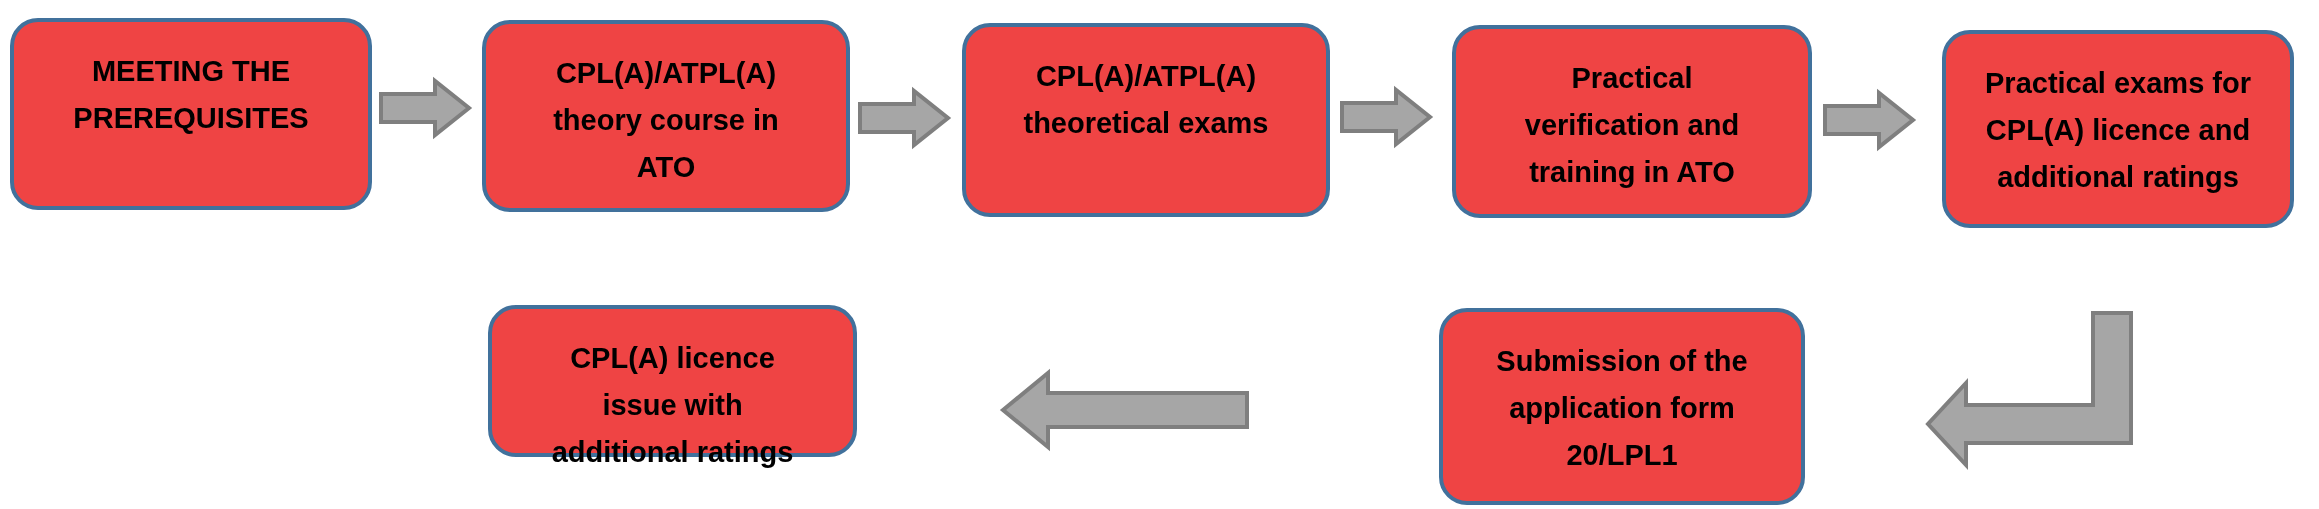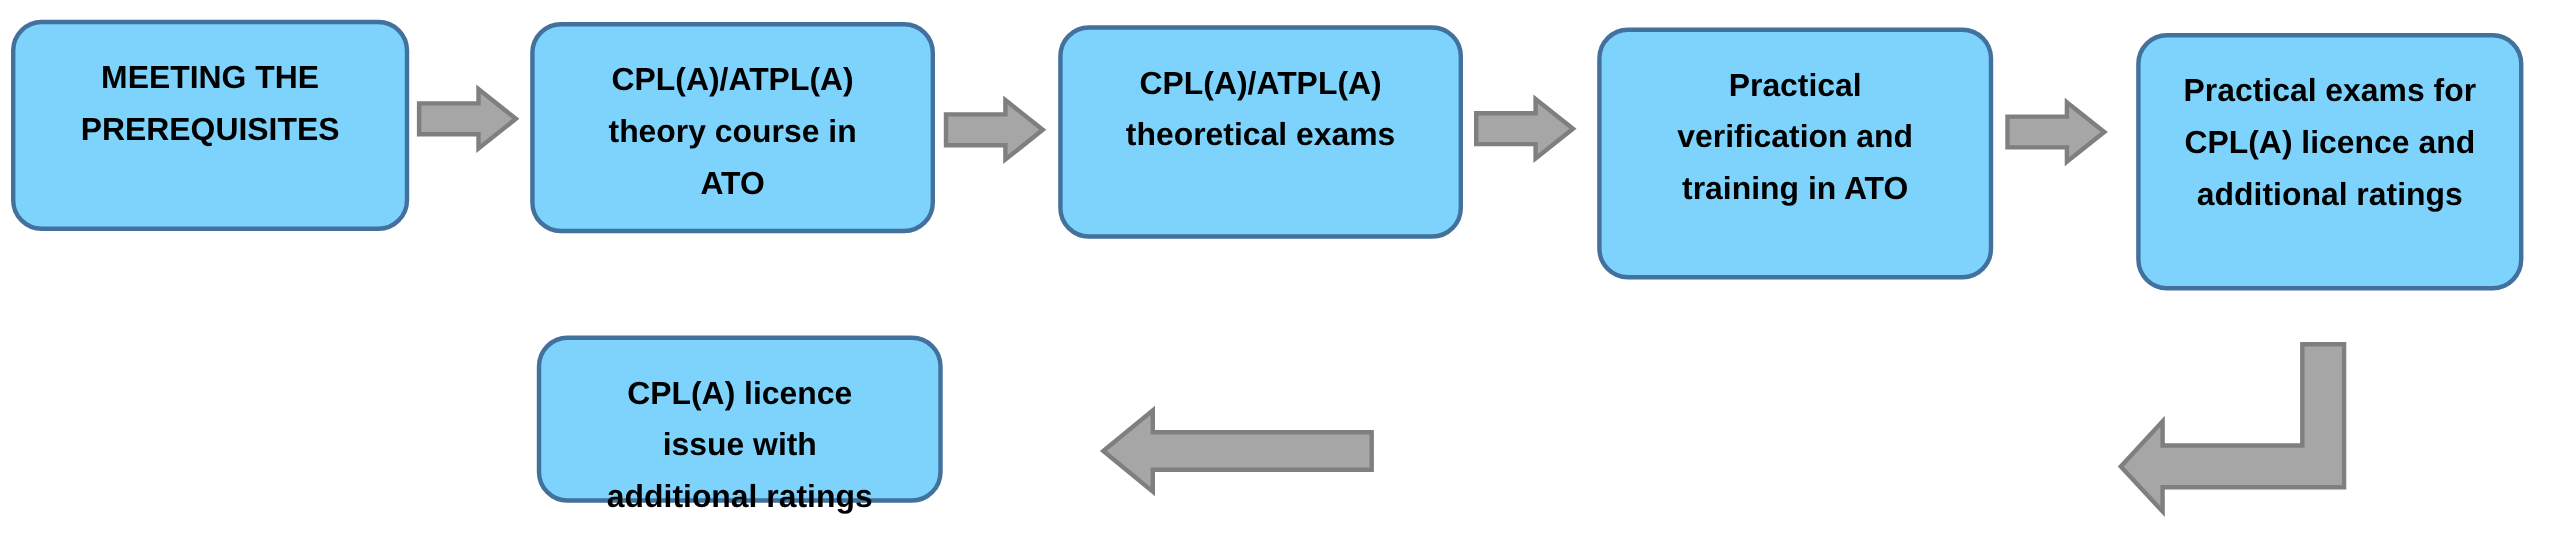--- a/index.html
+++ b/index.html
@@ -7,39 +7,39 @@
     position: relative;
     width: 2319px;
     height: 509px;
     background: #ffffff;
     font-family: "Liberation Sans", sans-serif;
     overflow: hidden;
   }
   .step {
     position: absolute;
     box-sizing: border-box;
-    background: #7dd3fc;
+    background: #ef4444;
     border: 4px solid #41719C;
     border-radius: 28px;
     display: flex;
     flex-direction: column;
     align-items: center;
     padding: 26px 8px 0 8px;
     color: #000000;
     font-weight: bold;
     font-size: 29px;
     line-height: 47px;
     text-align: center;
   }
   .step .label { white-space: pre-line; }
   .s1 { left: 10px;   top: 18px;  width: 362px; height: 192px; }
   .s2 { left: 482px;  top: 20px;  width: 368px; height: 192px; }
   .s3 { left: 962px;  top: 23px;  width: 368px; height: 194px; }
-  .s4 { left: 1452px; top: 25px;  width: 360px; height: 229px; }
-  .s5 { left: 1942px; top: 30px;  width: 352px; height: 234px; }
+  .s4 { left: 1452px; top: 25px;  width: 360px; height: 193px; }
+  .s5 { left: 1942px; top: 30px;  width: 352px; height: 198px; }
   .s6 { left: 488px;  top: 305px; width: 369px; height: 152px; }
   .s7 { left: 1439px; top: 308px; width: 366px; height: 197px; }
   .arrow { position: absolute; }
   .arrow svg { display: block; overflow: visible; }
   .arrow polygon { stroke: #7F7F7F; stroke-width: 4; }
   .a1 { left: 381px;  top: 81px; }
   .a2 { left: 860px;  top: 91px; }
   .a3 { left: 1342px; top: 90px; }
   .a4 { left: 1825px; top: 93px; }
   .aleft  { left: 1003px; top: 373px; }
@@ -101,20 +101,25 @@
 CPL(A) licence and
 additional ratings</span>
   </div>
 
   <div class="arrow aelbow">
     <svg width="203" height="152" viewBox="0 0 203 152">
       <polygon points="165,0 203,0 203,130 38,130 38,152 0,111 38,70 38,92 165,92" fill="#A6A6A6"></polygon>
     </svg>
   </div>
 
+  <div class="step s7">
+    <span class="label">Submission of the
+application form
+20/LPL1</span>
+  </div>
 
   <div class="arrow aleft">
     <svg width="244" height="74" viewBox="0 0 244 74">
       <polygon points="0,37 45,0 45,20 244,20 244,54 45,54 45,74" fill="#A6A6A6"></polygon>
     </svg>
   </div>
 
   <div class="step s6">
     <span class="label">CPL(A) licence
 issue with

